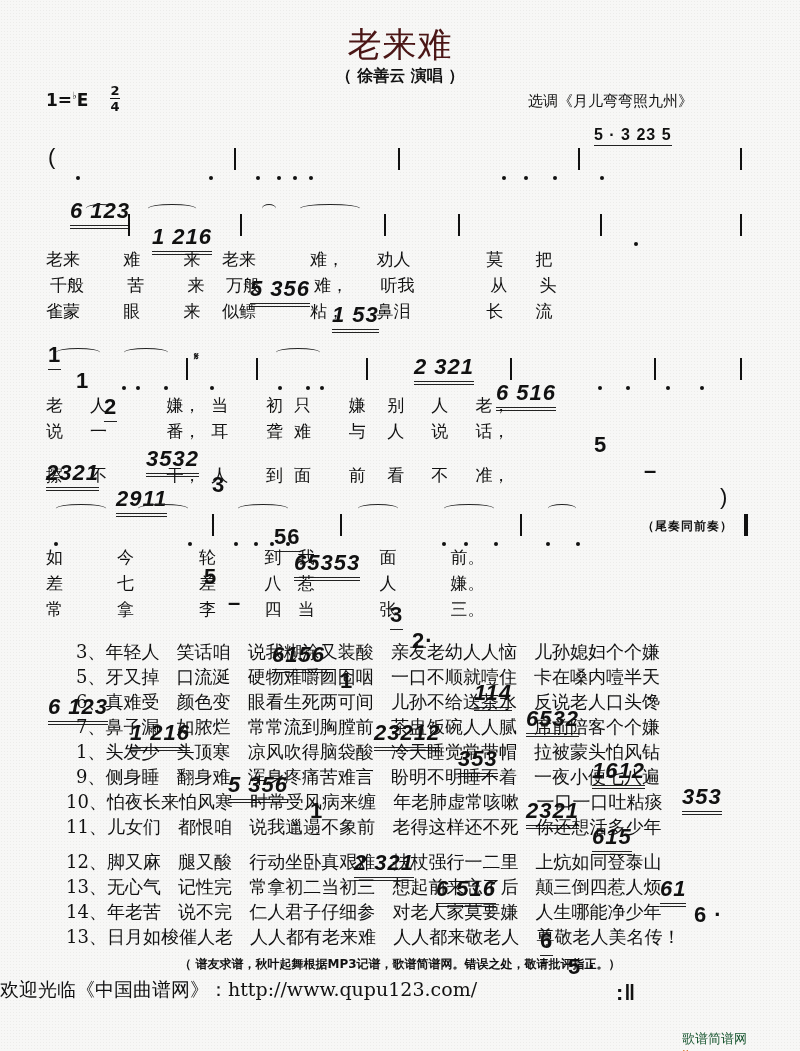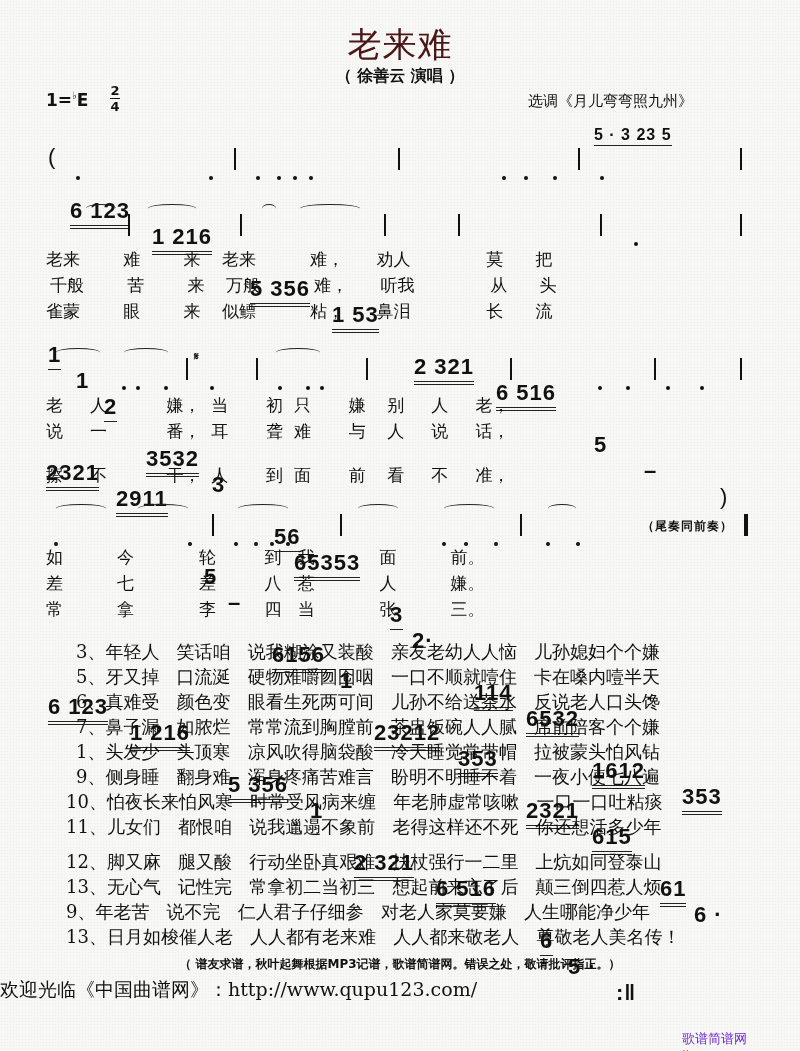--- a/index.html
+++ b/index.html
@@ -15,21 +15,21 @@
   .singer { left:0; width:800px; top:66px; text-align:center; font-size:16px; font-weight:bold; }
   .key { left:46px; top:90px; font-size:17px; font-weight:bold; }
   .key sup { font-size:10px; }
   .timesig { left:110px; top:84px; font-size:13px; font-weight:bold; line-height:13px; text-align:center; }
   .timesig .line { border-top:1.5px solid #111; width:10px; margin:1px auto; }
   .tune { left:528px; top:92px; font-size:15px; font-family:"DejaVu Serif", serif; }
 
   .note-row { font-size:22px; font-weight:bold; font-family:"Liberation Sans", sans-serif; white-space:pre; letter-spacing:1px; }
   .grp { position:absolute; }
   .ul1 { border-bottom:1.5px solid #222; padding-bottom:1px; }
-  .ul2 { border-bottom:4px double #222; padding-bottom:1px; }
+  .ul2 { border-bottom:4px double #222; padding-bottom:1px;font-style:italic; }
   .bar { position:absolute; width:2px; height:22px; background:#111; }
   .dot { position:absolute; width:4px; height:4px; background:#111; border-radius:50%; }
   .slur { position:absolute; height:8px; border-top:1.5px solid #222; border-radius:50% 50% 0 0; }
   .lyric-row { position:absolute; font-size:17px; font-family:"DejaVu Serif", serif; white-space:pre; }
   .verse-row { position:absolute; left:76px; font-size:18px; font-family:"DejaVu Serif", serif; white-space:pre; }
   .note { left:0; width:800px; top:956px; text-align:center; font-size:12px; font-weight:bold; }
   .site { left:0; width:796px; top:977px; text-align:left; font-size:19px; font-family:"DejaVu Serif", serif; }
   .wm { left:682px; top:1030px; font-size:13px; color:#555; }
   .wm span { color:#d2691e; }
 </style>
@@ -184,19 +184,19 @@
   <div class="verse-row" style="top:640px">3、年轻人   笑话咱   说我糊涂又装酸   亲友老幼人人恼   儿孙媳妇个个嫌</div>
   <div class="verse-row" style="top:665px">5、牙又掉   口流涎   硬物难嚼囫囵咽   一口不顺就噎住   卡在嗓内噎半天</div>
   <div class="verse-row" style="top:690px">6、真难受   颜色变   眼看生死两可间   儿孙不给送茶水   反说老人口头馋</div>
   <div class="verse-row" style="top:715px">7、鼻子漏   如脓烂   常常流到胸膛前   茶盅饭碗人人腻   席前陪客个个嫌</div>
   <div class="verse-row" style="top:740px">1、头发少   头顶寒   凉风吹得脑袋酸   冷天睡觉常带帽   拉被蒙头怕风钻</div>
   <div class="verse-row" style="top:765px">9、侧身睡   翻身难   浑身疼痛苦难言   盼明不明睡不着   一夜小便七八遍</div>
   <div class="verse-row" style="top:790px;left:66px">10、怕夜长来怕风寒   时常受风病来缠   年老肺虚常咳嗽   一口一口吐粘痰</div>
   <div class="verse-row" style="top:815px;left:66px">11、儿女们   都恨咱   说我邋遢不象前   老得这样还不死   你还想活多少年</div>
   <div class="verse-row" style="top:850px;left:66px">12、脚又麻   腿又酸   行动坐卧真艰难   扶杖强行一二里   上炕如同登泰山</div>
   <div class="verse-row" style="top:875px;left:66px">13、无心气   记性完   常拿初二当初三   想起前来忘了后   颠三倒四惹人烦</div>
-  <div class="verse-row" style="top:900px;left:66px">9、年老苦   说不完   仁人君子仔细参   对老人家莫要嫌   人生哪能净少年</div>
+  <div class="verse-row" style="top:900px;left:66px">14、年老苦   说不完   仁人君子仔细参   对老人家莫要嫌   人生哪能净少年</div>
   <div class="verse-row" style="top:925px;left:66px">13、日月如梭催人老   人人都有老来难   人人都来敬老人   尊敬老人美名传！</div>
 </div>
 
 <div class="abs note">（ 谱友求谱，秋叶起舞根据MP3记谱，歌谱简谱网。错误之处，敬请批评指正。）</div>
 <div class="abs site">欢迎光临《中国曲谱网》：http://www.qupu123.com/</div>
-<div class="abs wm"><span style="color:#6d28d9">歌谱简谱网</span> <span>jianpu.cn</span></div>
+<div class="abs wm"><span style="color:#14532d">歌谱简谱网</span> <span>jianpu.cn</span></div>
 
 </body></html>

